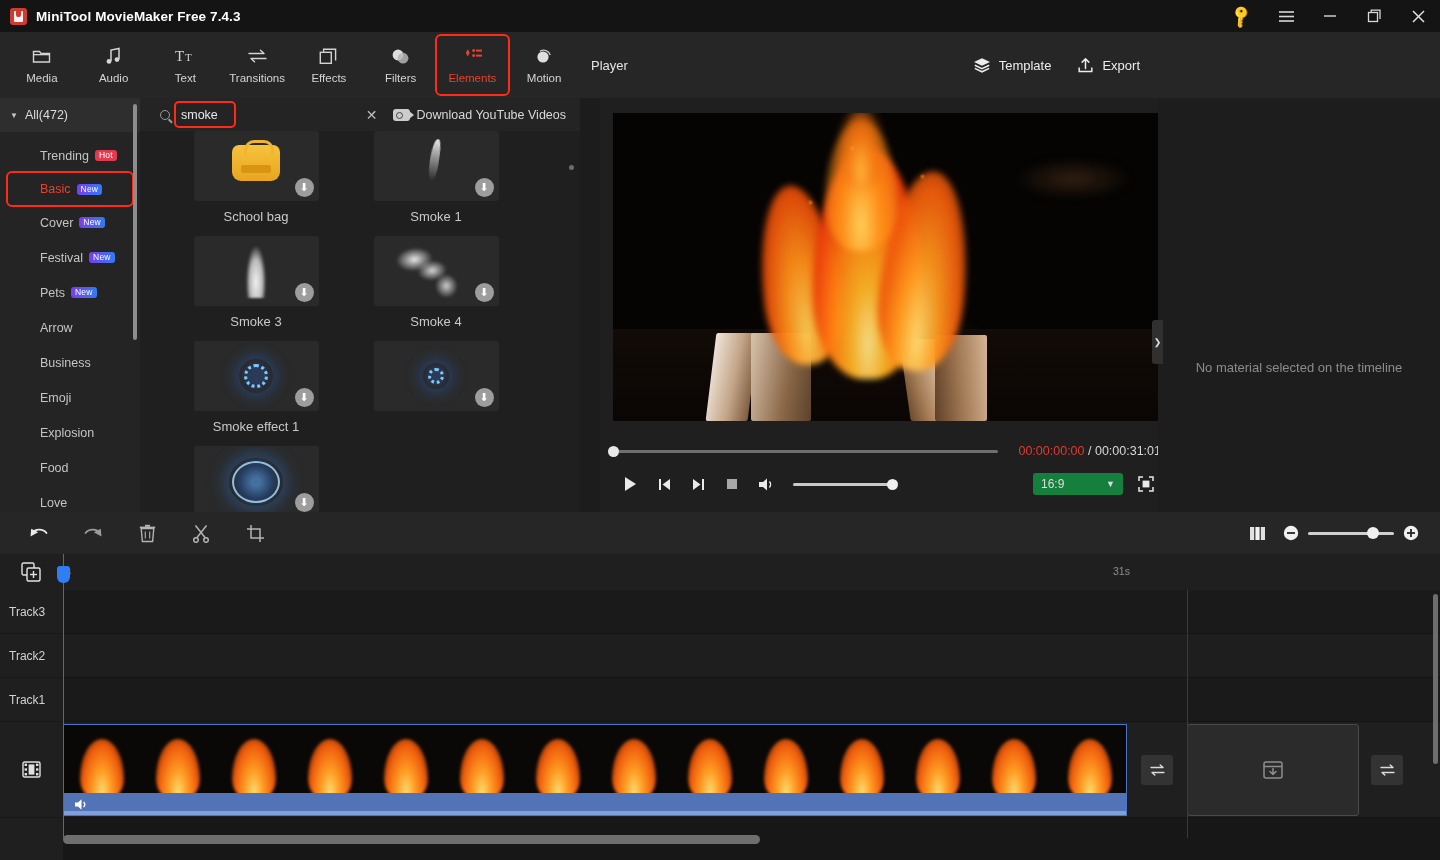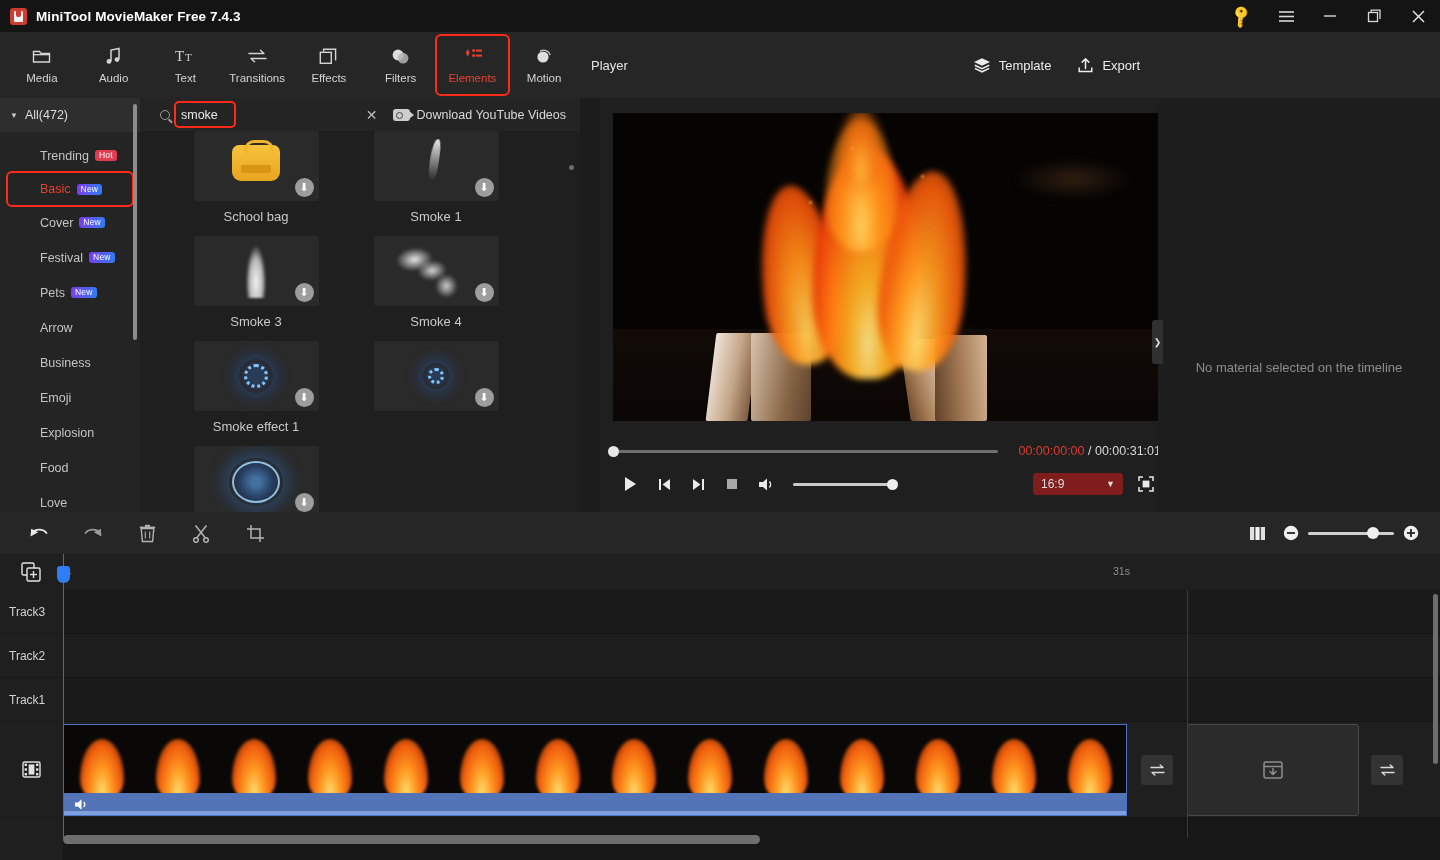--- a/index.html
+++ b/index.html
@@ -277,21 +277,21 @@
   .seek { position: relative; width: 385px; height: 3px; background: #6f6f6f; border-radius: 2px; margin-left: 0; }
   .seek-knob { position: absolute; left: -5px; top: -4px; width: 11px; height: 11px; background: #e8e8e8; border-radius: 50%; }
   .timecode { margin-left: auto; font-size: 12.5px; color: #d7d7d7; }
   .timecode .cur { color: #e03b2e; }
 
   .ctrlrow { position: absolute; left: 13px; top: 370px; width: 548px; height: 32px; display: flex; align-items: center; }
   .pbtn { width: 34px; height: 28px; display: flex; align-items: center; justify-content: center; color: #e6e6e6; }
   .vol-slider { position: relative; width: 100px; height: 3px; background: #c9c9c9; border-radius: 2px; margin-left: 10px; }
   .vol-knob { position: absolute; right: -5px; top: -4px; width: 11px; height: 11px; background: #efefef; border-radius: 50%; }
   .ratio {
-    margin-left: auto; width: 90px; height: 22px; background: #7f1d1d; border-radius: 3px;
+    margin-left: auto; width: 90px; height: 22px; background: #15803d; border-radius: 3px;
     display: flex; align-items: center; padding: 0 8px; font-size: 12px; color: #dcdcdc;
   }
   .ratio .chev { margin-left: auto; font-size: 9px; }
   .fsbtn { width: 30px; display: flex; align-items: center; justify-content: center; color: #e6e6e6; margin-left: 8px; }
 
   
   .rightpanel {
     position: absolute; top: 32px; left: 1158px; width: 282px; height: 480px; background: #1d1d1d;
   }
   .rp-top { height: 66px; background: #262626; }

